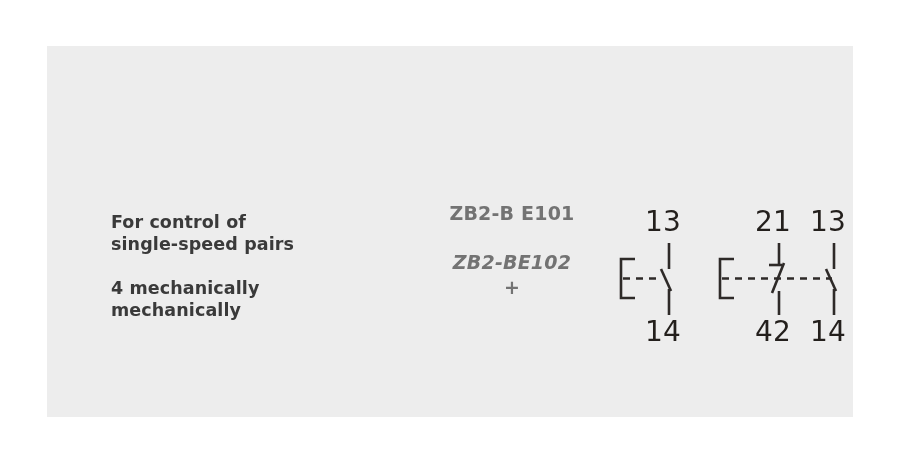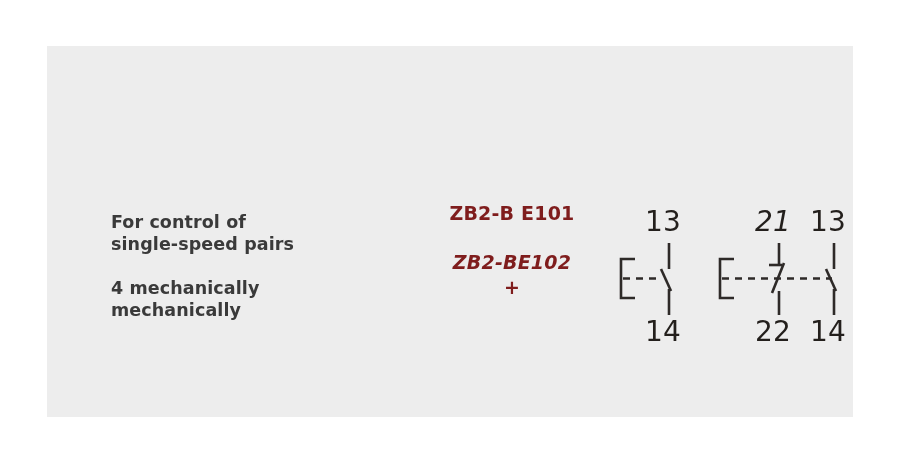--- a/index.html
+++ b/index.html
@@ -47,21 +47,21 @@
 
   
   #parts-column {
     position: absolute;
     left: 380px;
     top: 155px;
     width: 170px;
     text-align: center;
   }
   .part-group {
-    color: #7f1d1d;
+    color: #737373;
     font-weight: 700;
     font-size: 19px;
     line-height: 25px;
     letter-spacing: 0.2px;
   }
   .part-group.second {
     margin-top: 24px;
     font-style: italic;
   }
   .part-line {
@@ -147,25 +147,25 @@
         <line x1="62" y1="42" x2="62" y2="68" stroke="#2e2a28" stroke-width="2.6"></line>
 
         <line x1="54" y1="68" x2="64" y2="90" stroke="#2e2a28" stroke-width="2.6"></line>
 
         <line x1="62" y1="88" x2="62" y2="114" stroke="#2e2a28" stroke-width="2.6"></line>
       </svg>
     </div>
 
     <div class="symbol-group" id="group-pair">
 
-      <span class="term-label" style="left:43px; top:7px;font-style:italic;">21</span>
+      <span class="term-label" style="left:43px; top:7px;">21</span>
 
       <span class="term-label" style="left:98px; top:7px;">13</span>
 
-      <span class="term-label" style="left:43px; top:117px;">22</span>
+      <span class="term-label" style="left:43px; top:117px;">42</span>
 
       <span class="term-label" style="left:98px; top:117px;">14</span>
 
       <svg class="sym-svg" width="165" height="150">
 
         <path d="M 22 58 L 8 58 L 8 97 L 22 97" fill="none" stroke="#2e2a28" stroke-width="2.6"></path>
 
         <line x1="10" y1="77.5" x2="120" y2="77.5" stroke="#2e2a28" stroke-width="2.4" stroke-dasharray="7 6"></line>
 
         <line x1="67" y1="42" x2="67" y2="64" stroke="#2e2a28" stroke-width="2.6"></line>

